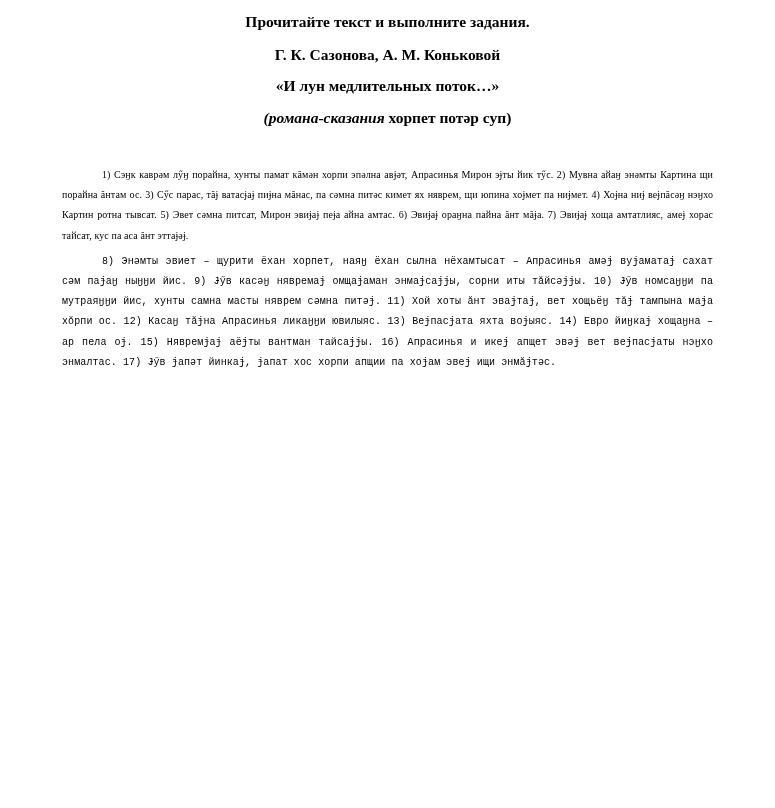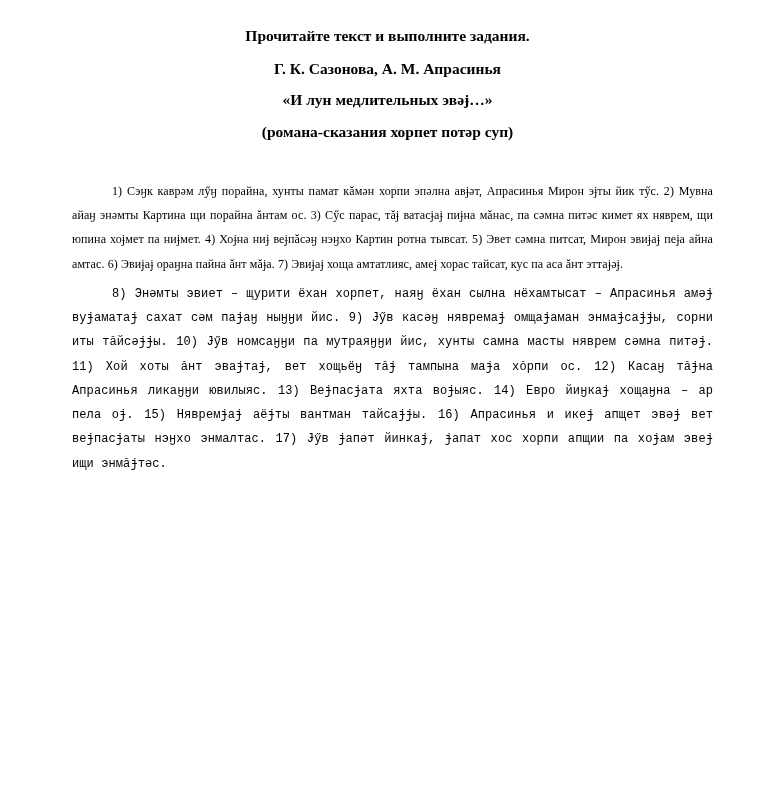--- a/index.html
+++ b/index.html
@@ -10,71 +10,72 @@
   body {
     width: 775px;
     height: 808px;
     font-family: "Liberation Serif", serif;
     color: #000000;
   }
   .page {
     width: 775px;
     height: 663px;
     box-sizing: border-box;
-    padding: 28px 62px 0 62px;
+    padding: 14px 62px 0 62px;
     position: relative;
   }
   .heading {
     text-align: center;
     font-size: 15.5px;
     font-weight: bold;
     line-height: 1.0;
     margin: 0;
   }
   .heading-line {
     margin-bottom: 16px;
   }
   .heading-line.first { margin-bottom: 17px; }
   .subtitle {
     text-align: center;
     font-size: 15.5px;
     line-height: 1.0;
     margin: 0 0 0 0;
   }
   .subtitle .ital {
+    font-style: italic;
     font-weight: bold;
   }
   .subtitle .reg {
     font-style: normal;
     font-weight: bold;
   }
   .body-block {
     margin-top: 40px;
   }
   p.para {
-    margin: 0 0 0 10px;
-    font-size: 12px;
+    margin: 0 0 0 0;
+    font-size: 10px;
     line-height: 2.02;
     text-align: justify;
     text-indent: 40px;
     letter-spacing: 0.1px;
   }
   p.para + p.para {
     margin-top: 6px;
     font-family: Liberation Mono, monospace;
   }
 </style>
 </head>
 <body>
 
 <div class="page">
 
   <div class="heading heading-line first">Прочитайте текст и выполните задания.</div>
-  <div class="heading heading-line">Г. К. Сазонова, А. М. Апрасинья</div>
-  <div class="heading heading-line">«И лун медлительных эвəɉ…»</div>
+  <div class="heading heading-line">Г. К. Сазонова, А. М. Коньковой</div>
+  <div class="heading heading-line">«И лун медлительных поток…»</div>
   <div class="subtitle">
     <span class="ital">(романа-сказания</span>
     <span class="reg">хорпет потəр суп)</span>
   </div>
 
   <div class="body-block">
     <p class="para">1) Сэӈк каврəм лӳӈ порайна, хунты памат кăмəн хорпи эпəлна авɉəт, Апрасинья Мирон эɉты йик тӳс. 2) Мувна айаӈ энəмты Картина щи порайна ăнтам ос. 3) Сӳс парас, тăɉ ватасɉаɉ пиɉна мăнас, па сəмна питəс кимет ях няврем, щи юпина хоɉмет па ниɉмет. 4) Хоɉна ниɉ веɉпăсəӈ нэӈхо Картин ротна тывсат. 5) Эвет сəмна питсат, Мирон эвиɉаɉ пеɉа айна амтас. 6) Эвиɉаɉ ораӈна пайна ăнт мăɉа. 7) Эвиɉаɉ хоща амтатлияс, амеɉ хорас тайсат, кус па аса ăнт эттаɉəɉ.</p>
     <p class="para">8) Энəмты эвиет – щурити ёхан хорпет, наяӈ ёхан сылна нёхамтысат – Апрасинья амəɉ вуɉаматаɉ сахат сəм паɉаӈ ныӈӈи йис. 9) Ɉӳв касəӈ нявремаɉ омщаɉаман энмаɉсаɉɉы, сорни иты тăйсəɉɉы. 10) Ɉӳв номсаӈӈи па мутраяӈӈи йис, хунты самна масты няврем сəмна питəɉ. 11) Хой хоты ăнт эваɉтаɉ, вет хощьёӈ тăɉ тампына маɉа хŏрпи ос. 12) Касаӈ тăɉна Апрасинья ликаӈӈи ювилыяс. 13) Веɉпасɉата яхта воɉыяс. 14) Евро йиӈкаɉ хощаӈна – ар пела оɉ. 15) Нявремɉаɉ аёɉты вантман тайсаɉɉы. 16) Апрасинья и икеɉ апщет эвəɉ вет веɉпасɉаты нэӈхо энмалтас. 17) Ɉӳв ɉапəт йинкаɉ, ɉапат хос хорпи апщии па хоɉам эвеɉ ищи энмăɉтəс.</p>
   </div>
 

